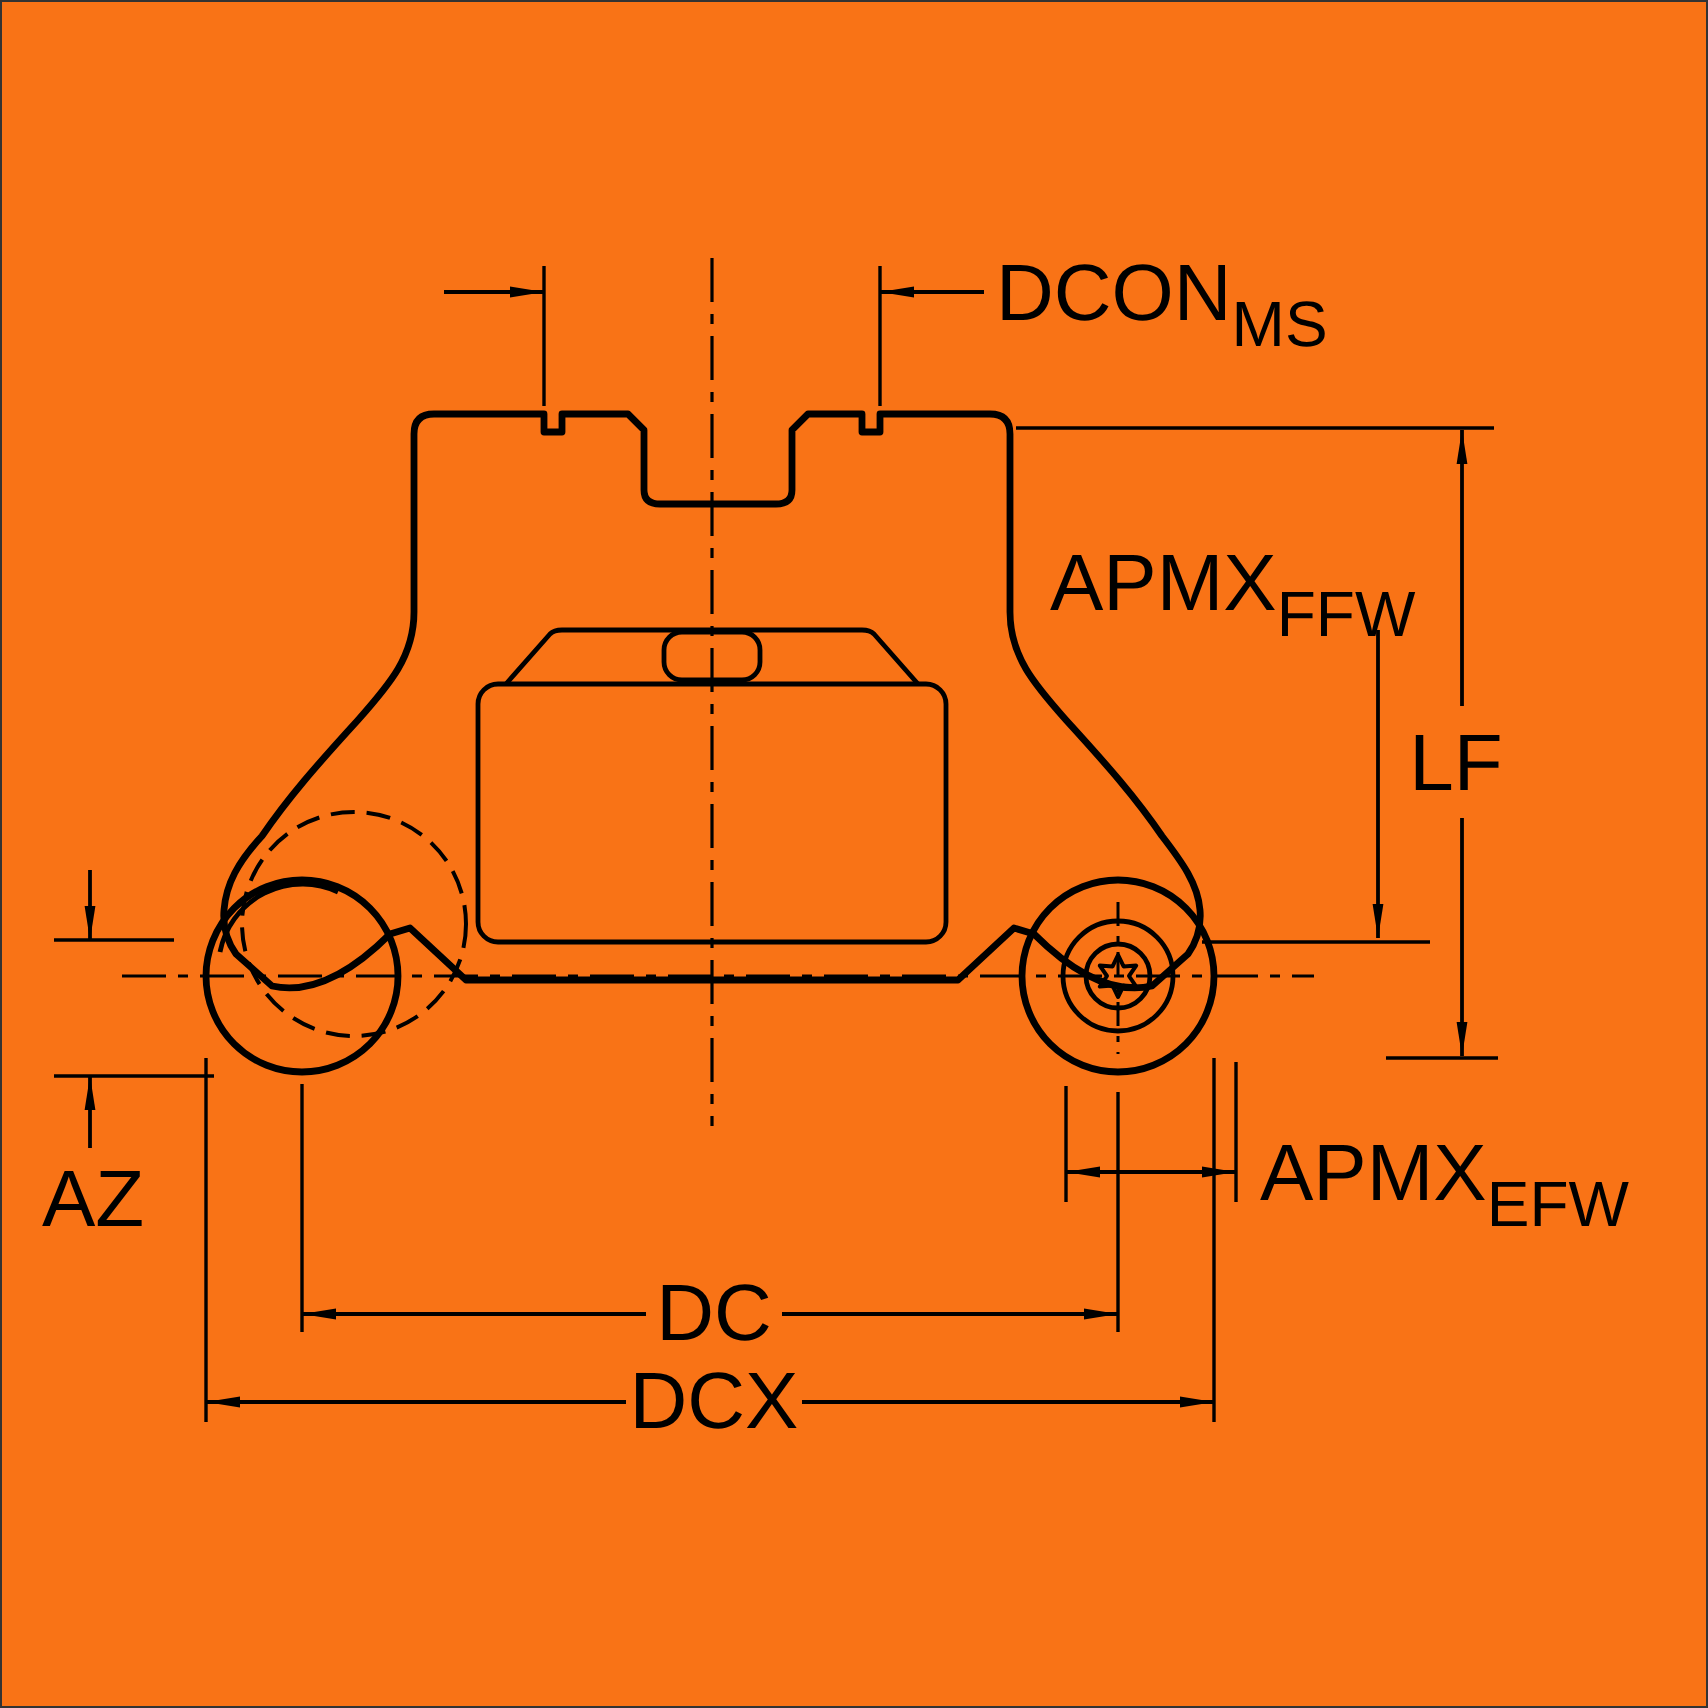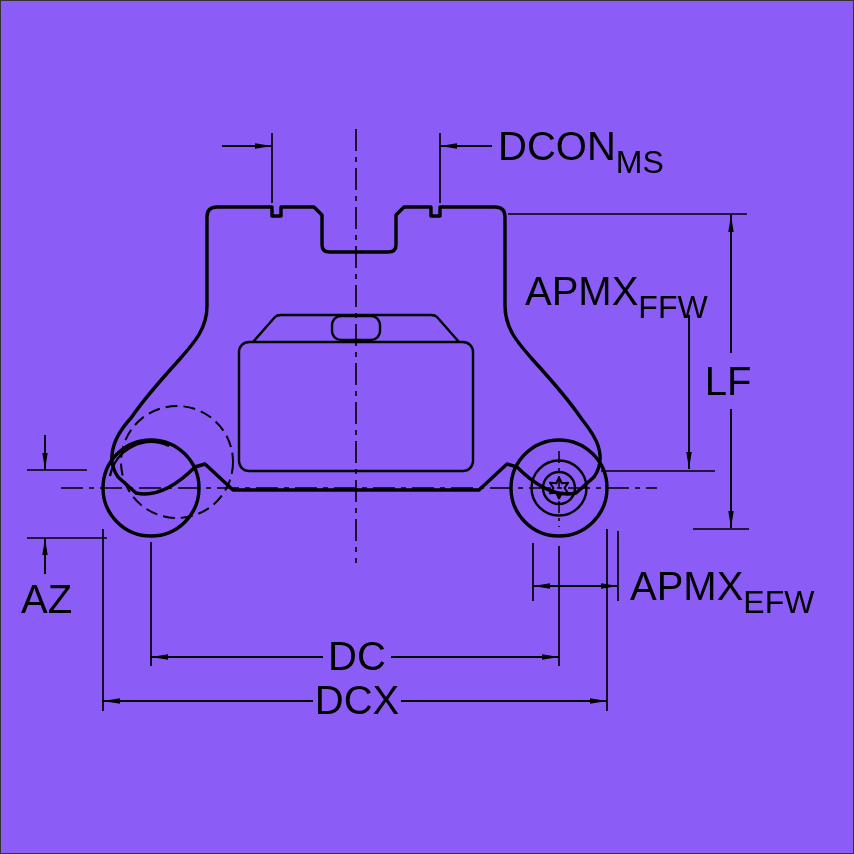--- a/index.html
+++ b/index.html
@@ -6,21 +6,21 @@
     margin: 0;
     padding: 0;
     background: #ffffff;
   }
   .frame {
     position: relative;
     width: 854px;
     height: 854px;
     box-sizing: border-box;
     border: 1px solid #333;
-    background: #8b5cf6;
+    background: #f97316;
     overflow: hidden;
   }
   svg {
     display: block;
   }
   .dim-text {
     font-family: "Liberation Sans", sans-serif;
     fill: #000000;
   }
   .outline   { fill: none; stroke: #000; stroke-width: 3.4; stroke-linejoin: round; }

